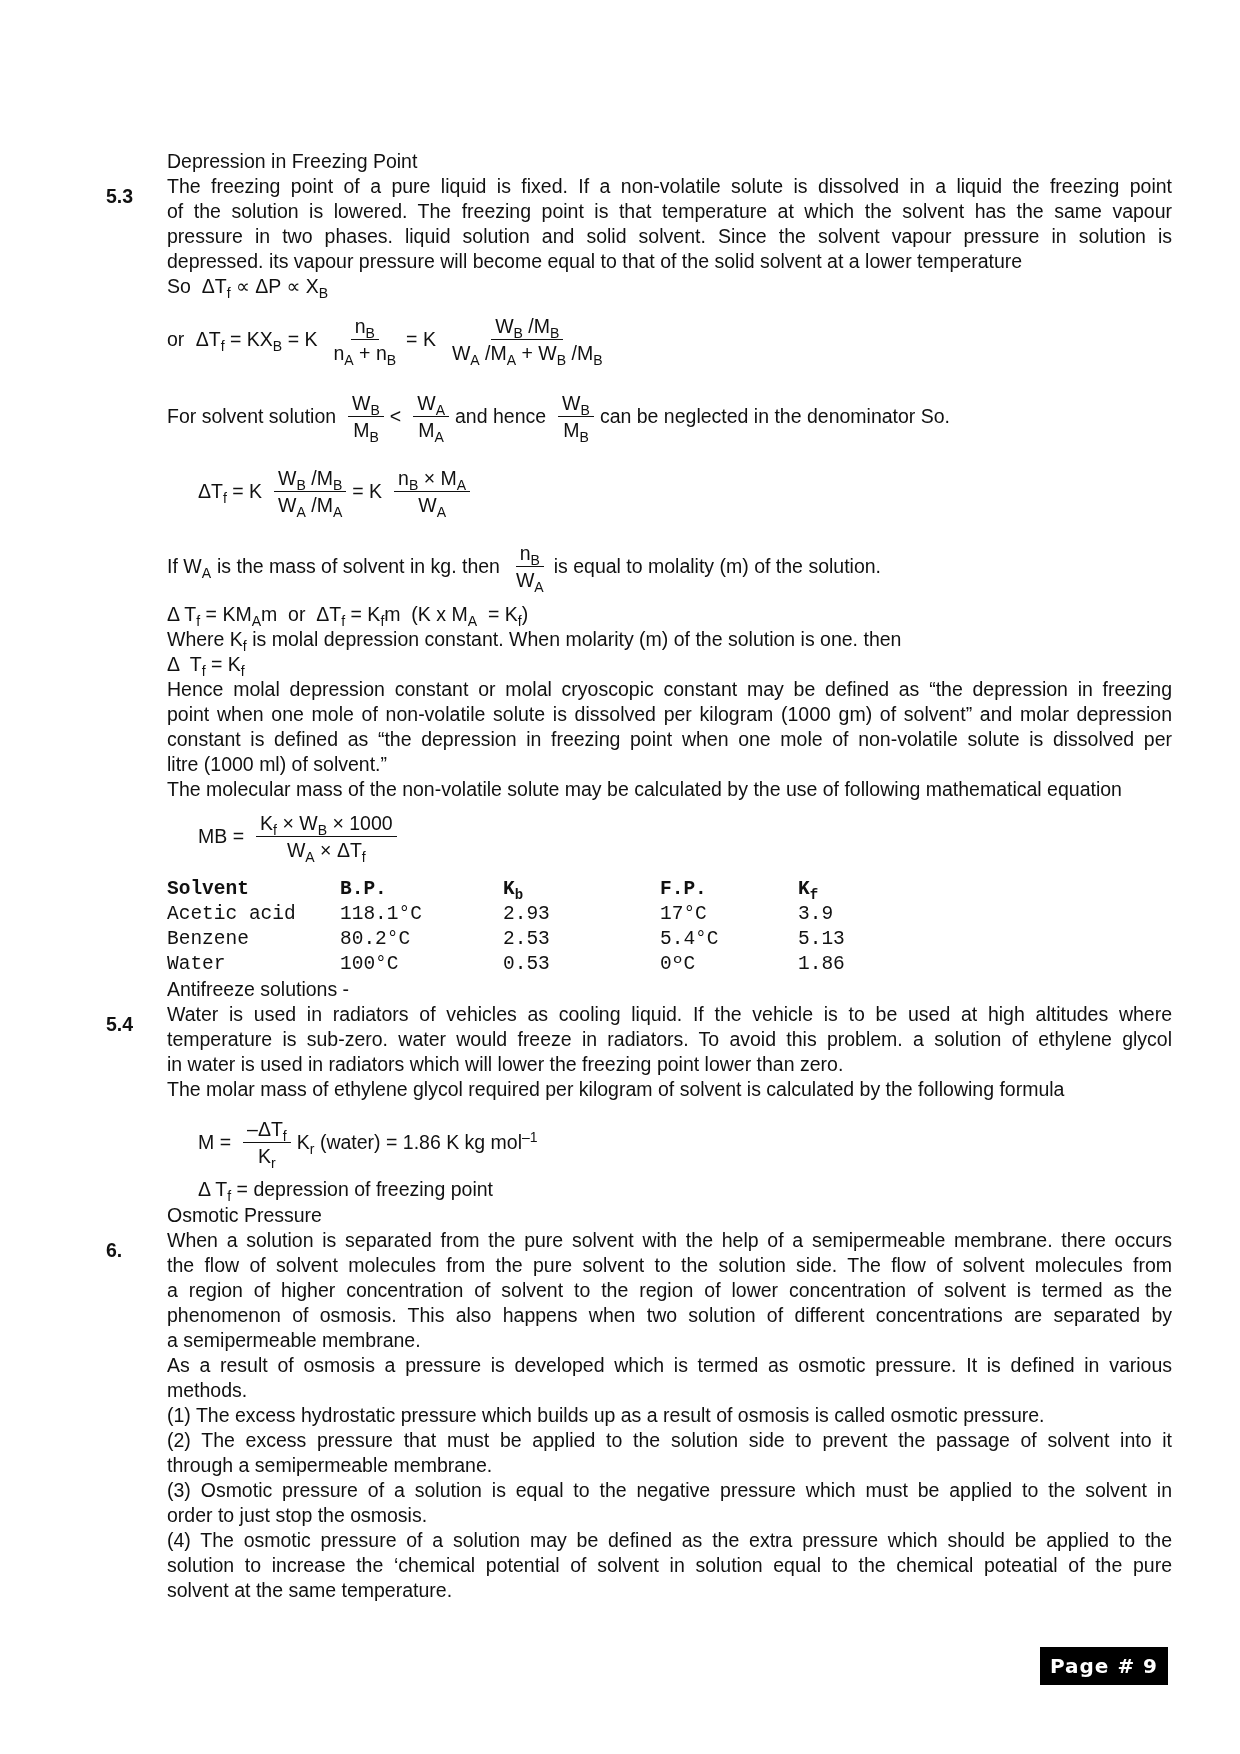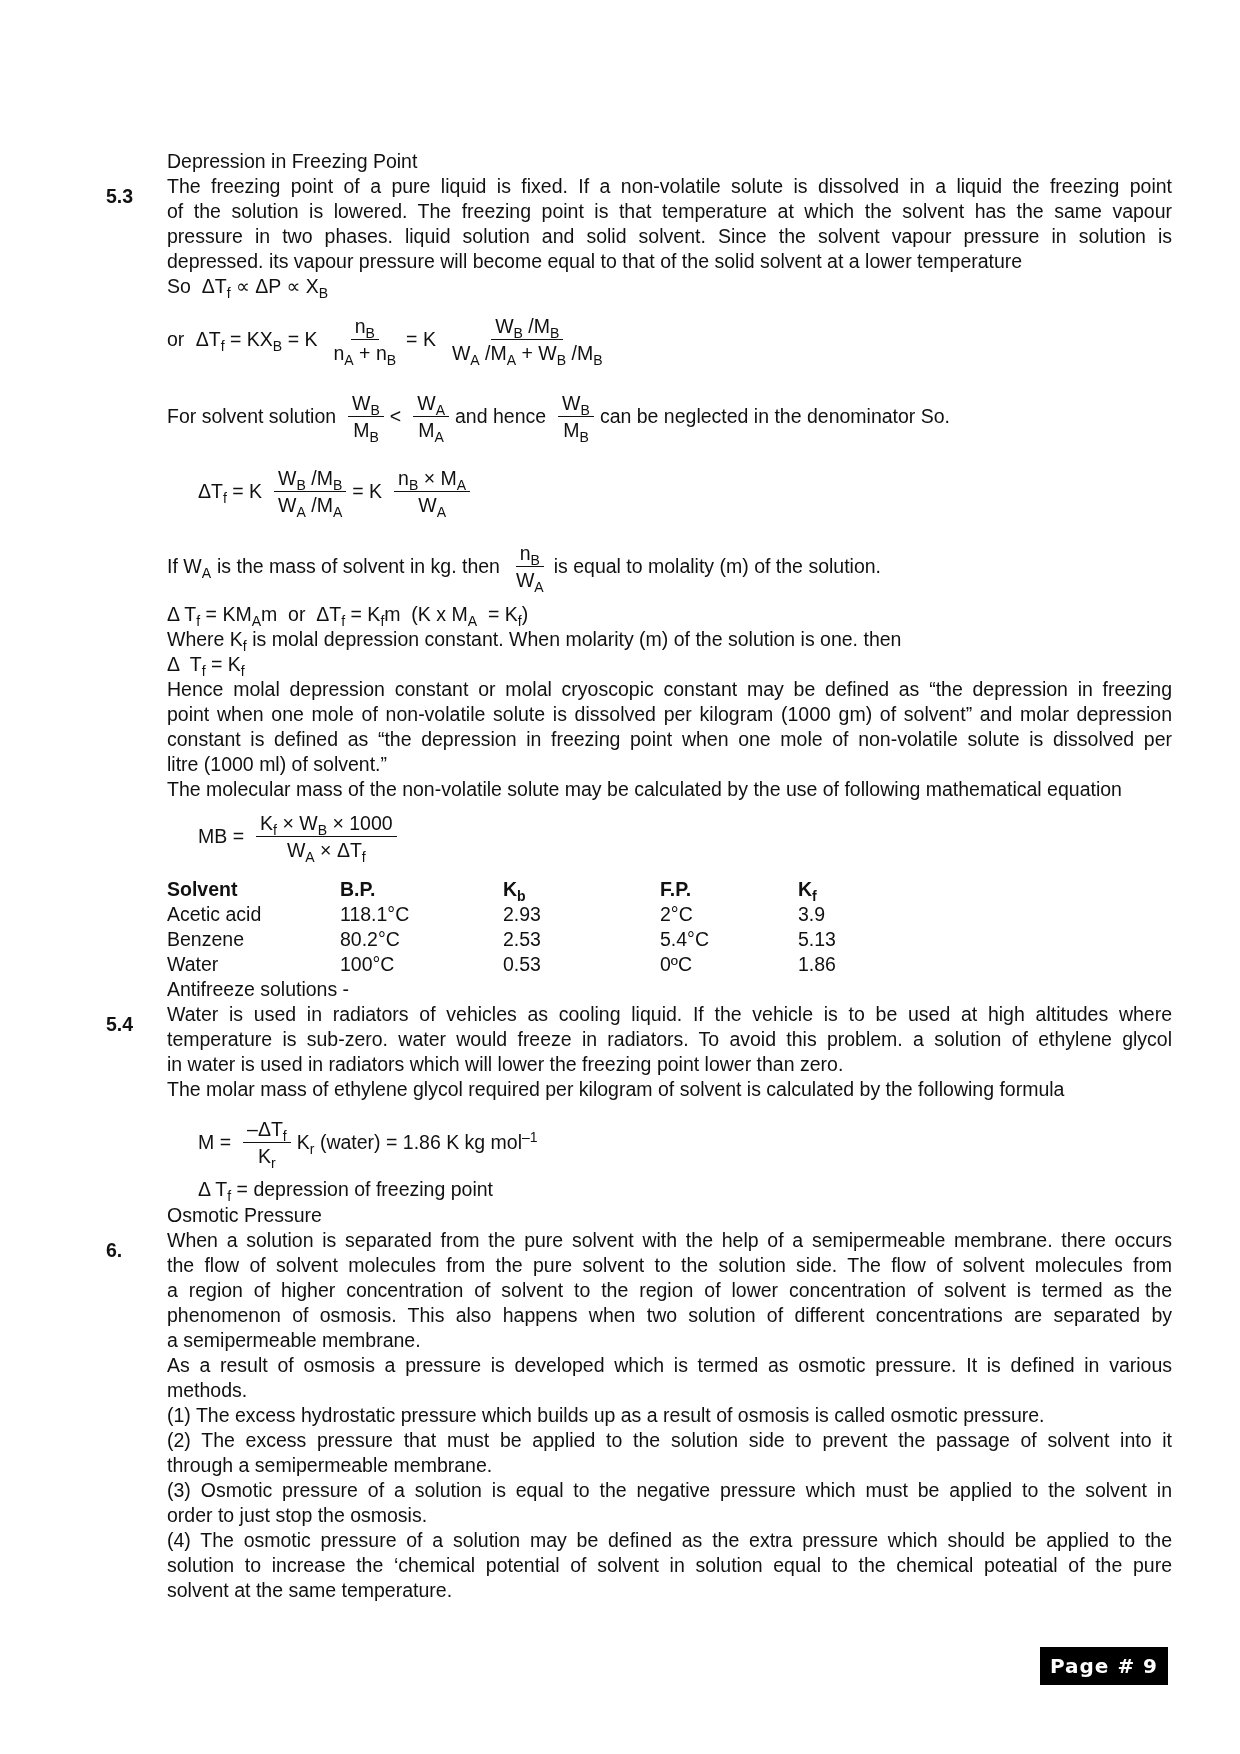--- a/index.html
+++ b/index.html
@@ -12,21 +12,21 @@
   .body-line.last { text-align-last: left; }
   .plain { left: 167px; }
   sub, sup { font-size: 0.72em; line-height: 0; }
   sub { vertical-align: -0.35em; }
   sup { vertical-align: 0.5em; }
   .frac { display: inline-flex; flex-direction: column; align-items: center; vertical-align: middle; margin: 0 6px; }
   .frac .n { padding: 0 4px 2px; border-bottom: 1.2px solid #111; line-height: 1.15; }
   .frac .d { padding: 2px 4px 0; line-height: 1.15; }
   .eq { position: absolute; white-space: nowrap; display: flex; align-items: center; }
   .eq > span { margin-right: 6px; }
-  .tcell { position: absolute; white-space: nowrap; }
+  .tcell { position: absolute; white-space: nowrap; font-family: Liberation Mono, monospace; }
   .th { font-weight: bold; }
   .page-badge { position: absolute; left: 1040px; top: 1647px; width: 128px; height: 38px; background: #000;
                 color: #fff; font-weight: bold; font-size: 20px; display: flex; align-items: center; justify-content: center;
                 font-family: "DejaVu Sans", sans-serif; letter-spacing: 1px; }
 </style>
 </head>
 <body>
 
 <div class="abs num" style="top:150px">5.3</div>
 <div class="abs head" style="top:150px">Depression in Freezing Point</div>
@@ -117,21 +117,21 @@
 <div>
   <div class="tcell th" style="left:167px; top:878px">Solvent</div>
   <div class="tcell th" style="left:340px; top:878px">B.P.</div>
   <div class="tcell th" style="left:503px; top:878px"><span>K</span><sub>b</sub></div>
   <div class="tcell th" style="left:660px; top:878px">F.P.</div>
   <div class="tcell th" style="left:798px; top:878px"><span>K</span><sub>f</sub></div>
 
   <div class="tcell" style="left:167px; top:903px">Acetic  acid</div>
   <div class="tcell" style="left:340px; top:903px">118.1°C</div>
   <div class="tcell" style="left:503px; top:903px">2.93</div>
-  <div class="tcell" style="left:660px; top:903px">2°C</div>
+  <div class="tcell" style="left:660px; top:903px">17°C</div>
   <div class="tcell" style="left:798px; top:903px">3.9</div>
 
   <div class="tcell" style="left:167px; top:928px">Benzene</div>
   <div class="tcell" style="left:340px; top:928px">80.2°C</div>
   <div class="tcell" style="left:503px; top:928px">2.53</div>
   <div class="tcell" style="left:660px; top:928px">5.4°C</div>
   <div class="tcell" style="left:798px; top:928px">5.13</div>
 
   <div class="tcell" style="left:167px; top:953px">Water</div>
   <div class="tcell" style="left:340px; top:953px">100°C</div>

